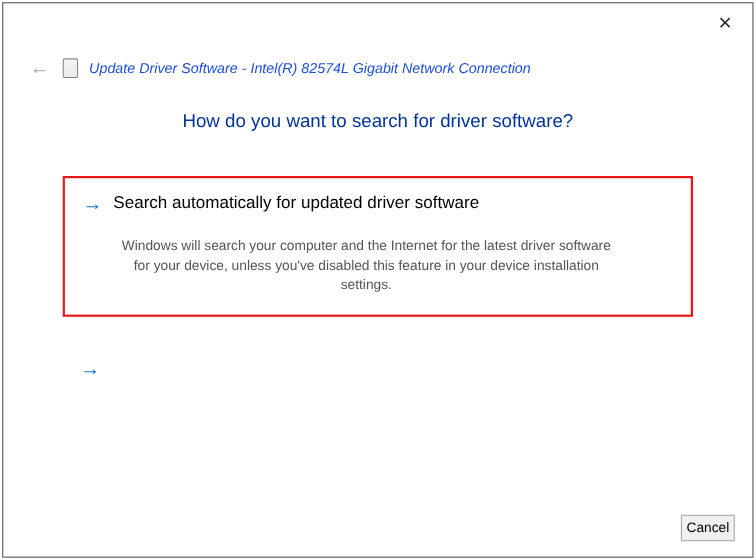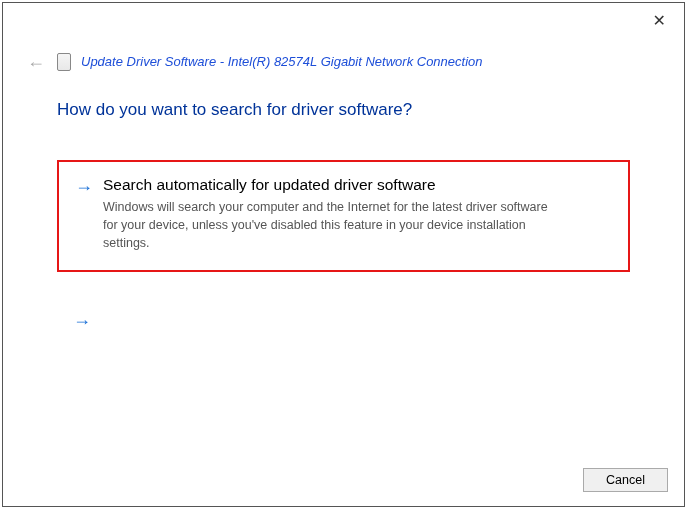--- a/index.html
+++ b/index.html
@@ -47,20 +47,21 @@
       background: linear-gradient(#f5f5f5,#e8e8e8);
       position: relative;
     }
     .title {
       font-size: 13px;
       color: #1d4ed8;
       font-style: italic;
     }
     .content {
       padding: 28px 54px 0 54px;
+      text-align: center;
     }
     .question {
       color: #003399;
       font-size: 17px;
       margin-bottom: 40px;
     }
     .option {
       padding: 14px 16px 18px 16px;
       margin-bottom: 24px;
       cursor: pointer;
@@ -80,32 +81,32 @@
     }
     .option-title {
       color: #000000;
       font-size: 15.5px;
     }
     .option-desc {
       color: #555;
       font-size: 12.5px;
       line-height: 1.45;
       margin-left: 28px;
-      margin-top: 4px;
+      margin-top: 20px;
       max-width: 460px;
     }
     .footer {
       position: absolute;
       bottom: 14px;
       right: 16px;
     }
     .cancel-btn {
       font-family: inherit;
       font-size: 12.5px;
-      padding: 4px 22px;
+      padding: 4px 4px;
       background: #f0f0f0;
       border: 1px solid #aaa;
       cursor: pointer;
     }
   </style>
 </head>
 <body>
 
 <div class="window">
   <div class="close-btn">

